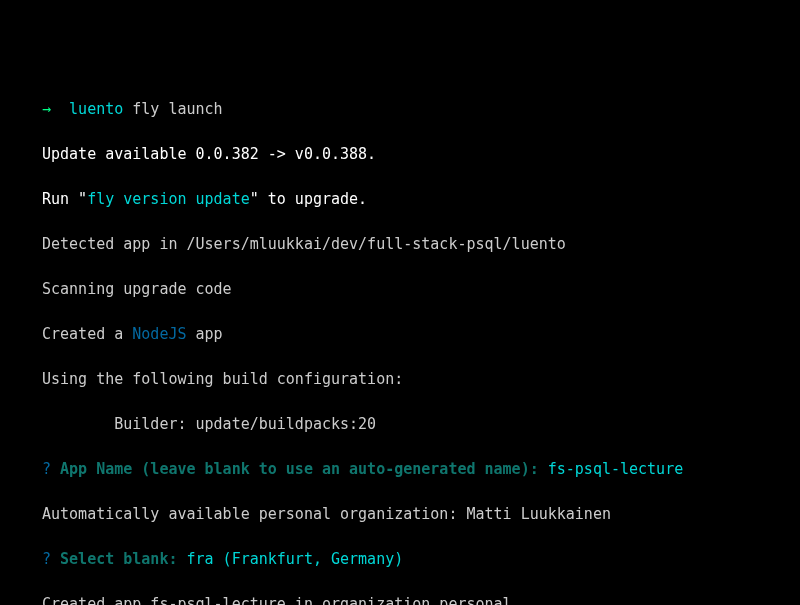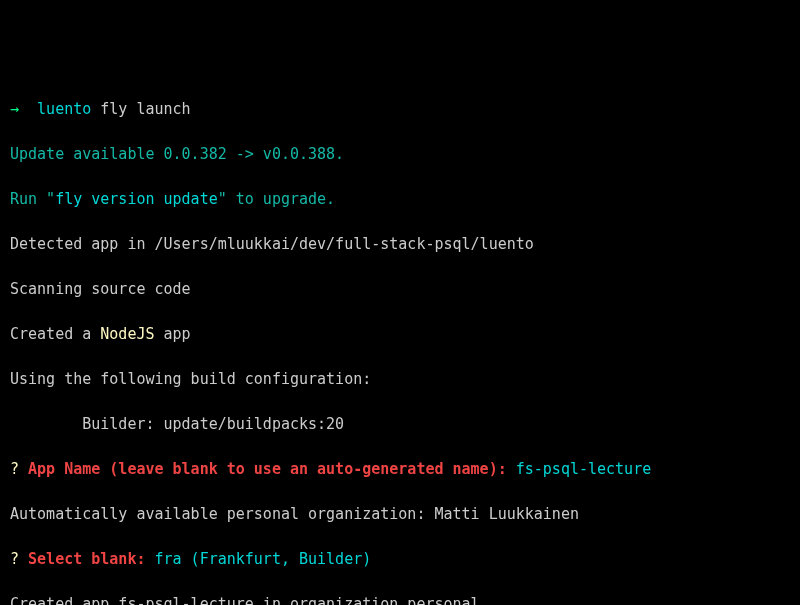--- a/index.html
+++ b/index.html
@@ -12,43 +12,43 @@
       font-family: 'Menlo', 'Monaco', 'Consolas', monospace;
       font-size: 15px;
       line-height: 1.5;
       color: #ccc;
       padding: 8px 10px;
       width: 800px;
       height: 605px;
       overflow: hidden;
       white-space: pre;
     }
-    .line { display: block; }
+    .line { display: block; margin-left: 32px; }
     .arrow { color: #00ff88; }
     .cyan { color: #00d7d7; }
-    .green { color: #fef9c3; }
-    .bright-green { color: #14b8a6; }
-    .white-bold { color: #ef4444; font-weight: bold; }
+    .green { color: #0369a1; }
+    .bright-green { color: #ffffff; }
+    .white-bold { color: #0f766e; font-weight: bold; }
   </style>
 </head>
 <body>
 
 
 
 <span class="line"><span class="arrow">→</span>  <span class="cyan">luento</span> <span>fly launch</span></span>
 <span class="line bright-green">Update available 0.0.382 -&gt; v0.0.388.</span>
 <span class="line"><span class="bright-green">Run "</span><span class="cyan">fly version update</span><span class="bright-green">" to upgrade.</span></span>
 <span class="line">Detected app in /Users/mluukkai/dev/full-stack-psql/luento</span>
-<span class="line">Scanning source code</span>
+<span class="line">Scanning upgrade code</span>
 <span class="line"><span>Created a </span><span class="green">NodeJS</span><span> app</span></span>
 <span class="line">Using the following build configuration:</span>
 <span class="line">        Builder: update/buildpacks:20</span>
 <span class="line"><span class="green">?</span> <span class="white-bold">App Name (leave blank to use an auto-generated name):</span> <span class="cyan">fs-psql-lecture</span></span>
 <span class="line">Automatically available personal organization: Matti Luukkainen</span>
-<span class="line"><span class="green">?</span> <span class="white-bold">Select blank:</span> <span class="cyan">fra (Frankfurt, Builder)</span></span>
+<span class="line"><span class="green">?</span> <span class="white-bold">Select blank:</span> <span class="cyan">fra (Frankfurt, Germany)</span></span>
 <span class="line">Created app fs-psql-lecture in organization personal</span>
 
 
 
 
 
 
 
 
 

